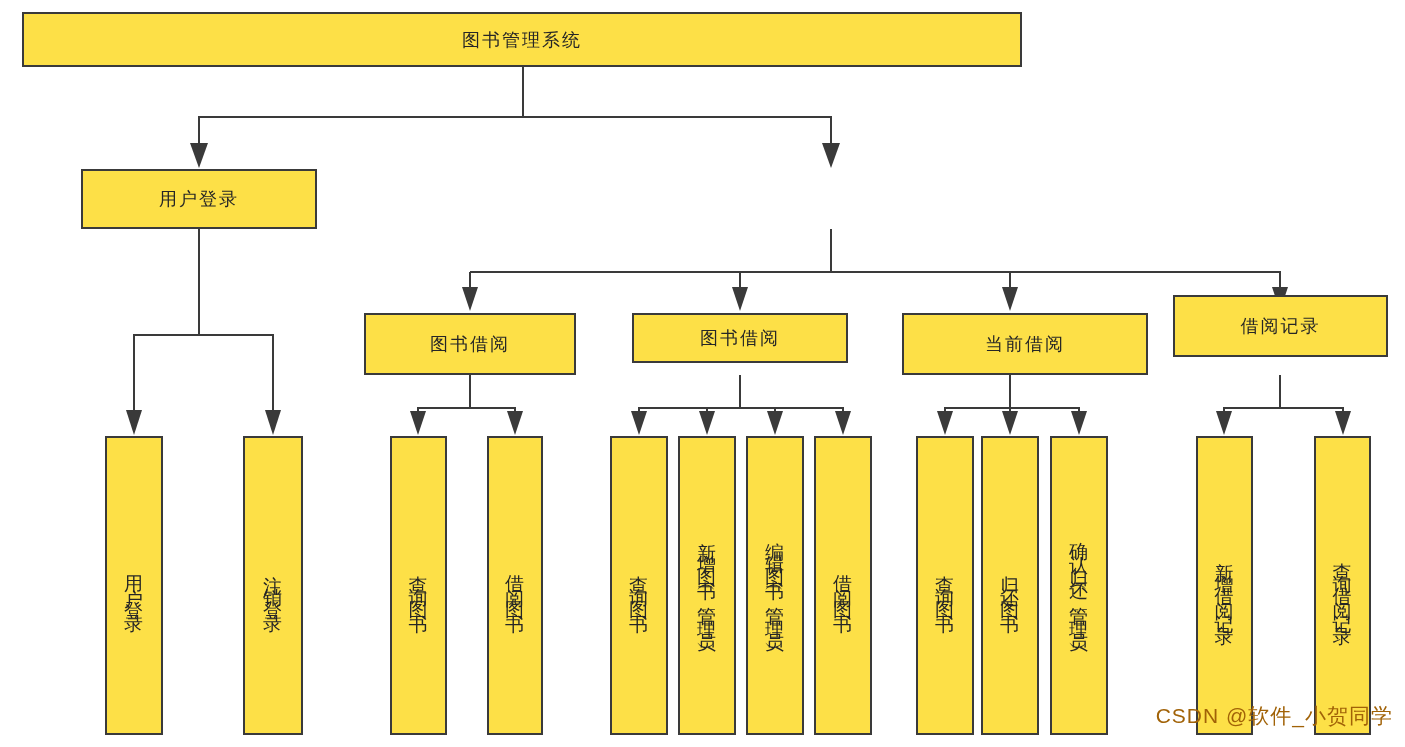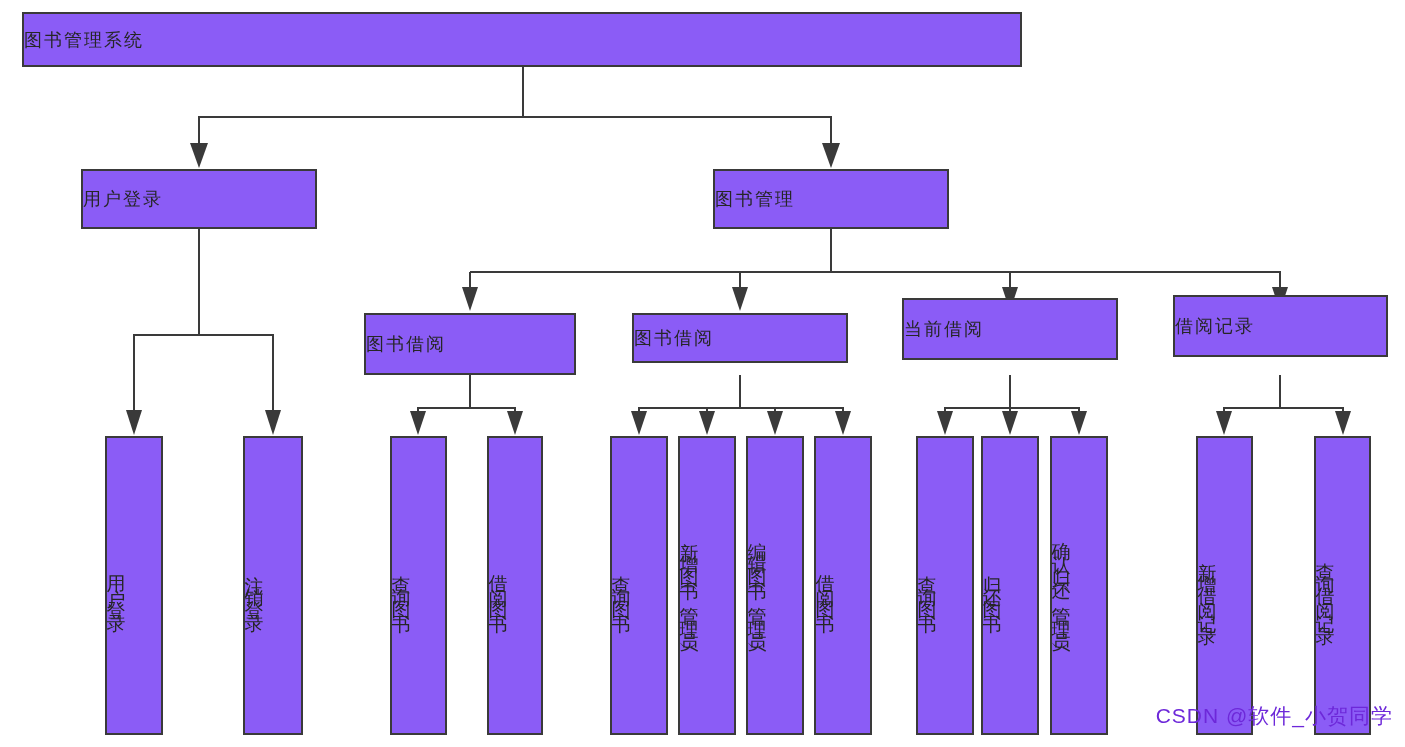--- a/index.html
+++ b/index.html
@@ -7,23 +7,23 @@
     position:relative;
     width:1405px;height:747px;
     background:#ffffff;
     font-family:"Liberation Sans","DejaVu Sans",sans-serif;
     overflow:hidden;
   }
   .wires{position:absolute;left:0;top:0;width:1405px;height:747px;}
   .node{
     position:absolute;
     box-sizing:border-box;
-    background:#8b5cf6;
+    background:#fde047;
     border:2px solid #3a3a3a;
-    display:flex;align-items:center;justify-content:flex-start;
+    display:flex;align-items:center;justify-content:center;
     color:#262626;
   }
   .h-label{
     font-size:18px;
     letter-spacing:2px;
     white-space:nowrap;
     color:#262626;
   }
   .v-node{top:436px;height:299px;}
   .v-label{
@@ -33,41 +33,41 @@
     line-height:1;
     color:#262626;
     white-space:nowrap;
   }
   
   .n-root{left:22px;top:12px;width:1000px;height:55px;}
   .n-user-login{left:81px;top:169px;width:236px;height:60px;}
   .n-book-mgmt{left:713px;top:169px;width:236px;height:60px;}
   .n-newbook{left:364px;top:313px;width:212px;height:62px;}
   .n-borrowing{left:632px;top:313px;width:216px;height:50px;}
-  .n-current{left:902px;top:298px;width:216px;height:62px;}
+  .n-current{left:902px;top:313px;width:246px;height:62px;}
   .n-records{left:1173px;top:295px;width:215px;height:62px;}
   .l-ul-login{left:105px;width:58px;}
   .l-ul-logout{left:243px;width:60px;}
   .l-nb-query{left:390px;width:57px;}
   .l-nb-borrow{left:487px;width:56px;}
   .l-bb-query{left:610px;width:58px;}
   .l-bb-add{left:678px;width:58px;}
   .l-bb-edit{left:746px;width:58px;}
   .l-bb-borrow{left:814px;width:58px;}
   .l-cb-query{left:916px;width:58px;}
   .l-cb-return{left:981px;width:58px;}
   .l-cb-confirm{left:1050px;width:58px;}
   .l-br-add{left:1196px;width:57px;}
   .l-br-query{left:1314px;width:57px;}
   .watermark{
     position:absolute;
     right:12px;top:702px;
     font-size:21px;
     letter-spacing:1px;
-    color:#6d28d9;
+    color:#a16207;
     z-index:3;
     white-space:nowrap;
   }
 </style>
 </head>
 <body>
 
 <div class="canvas">
 
   <svg class="wires" viewBox="0 0 1405 747">
@@ -142,23 +142,20 @@
     </g>
   </svg>
 
   <div class="node n-root">
     <span class="h-label">图书管理系统</span>
   </div>
 
   <div class="node n-user-login">
     <span class="h-label">用户登录</span>
   </div>
-  <div class="node n-book-mgmt">
-    <span class="h-label">图书管理</span>
-  </div>
 
   <div class="node n-newbook">
     <span class="h-label">图书借阅</span>
   </div>
   <div class="node n-borrowing">
     <span class="h-label">图书借阅</span>
   </div>
   <div class="node n-current">
     <span class="h-label">当前借阅</span>
   </div>

